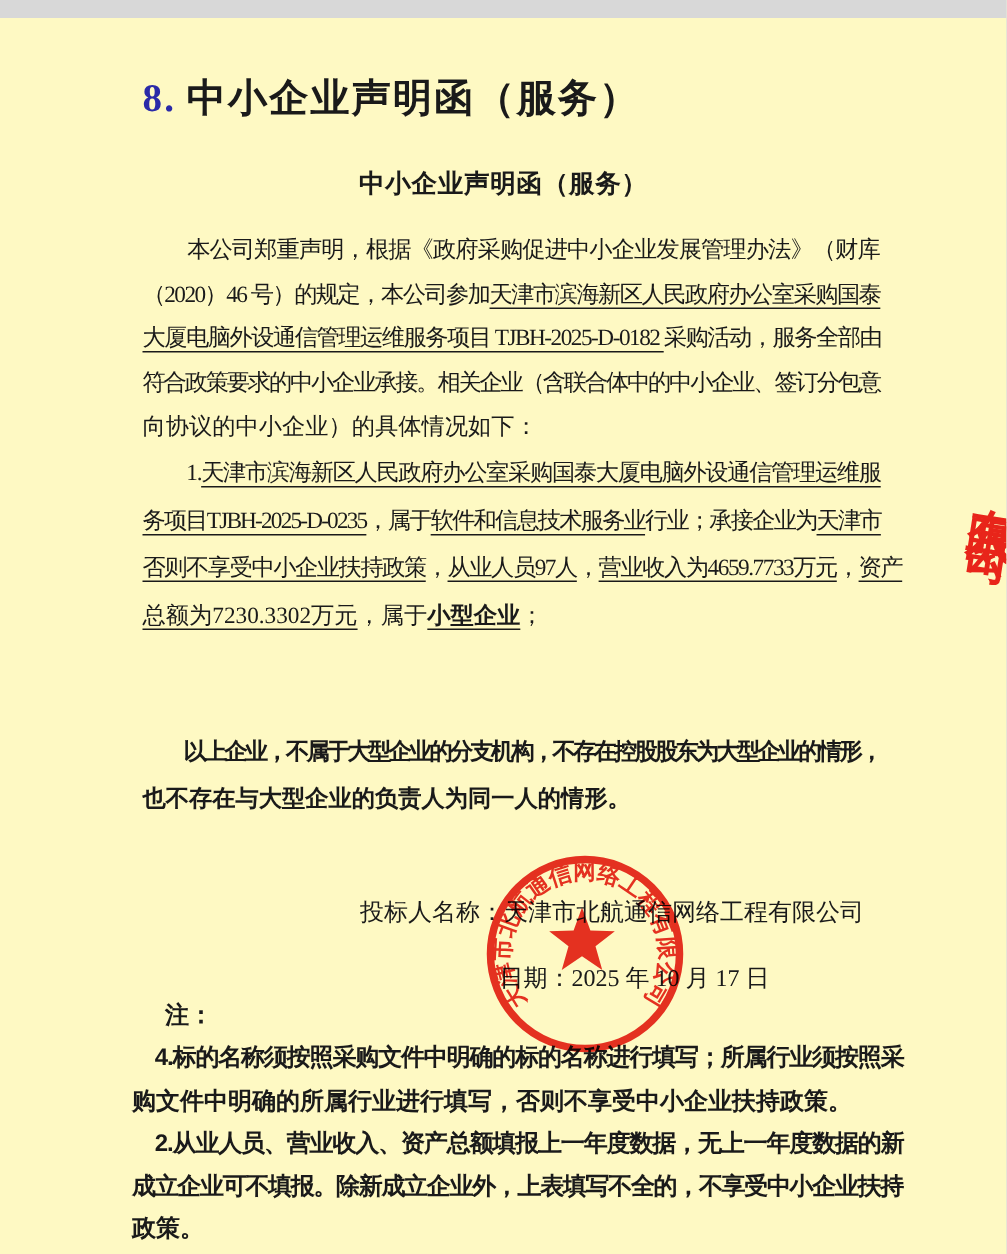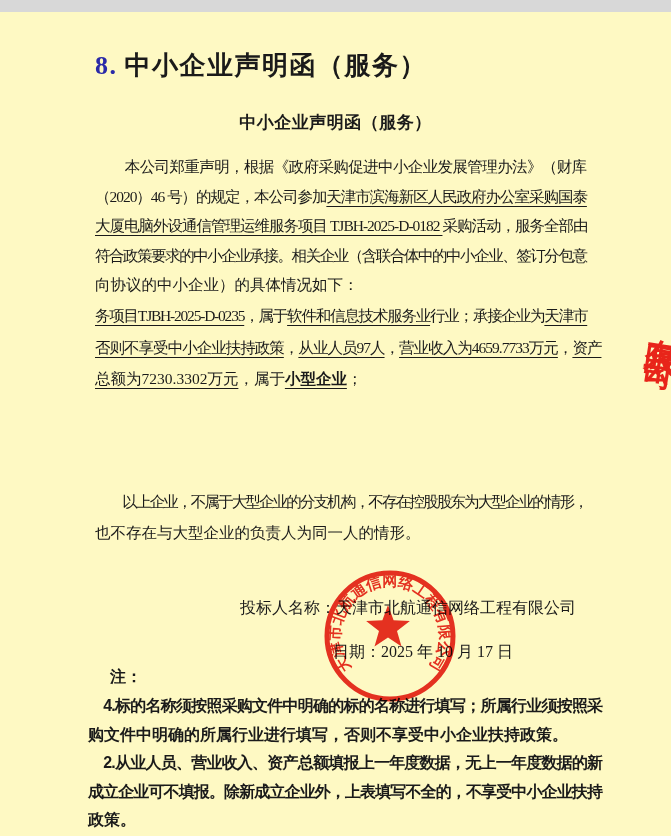--- a/index.html
+++ b/index.html
@@ -17,21 +17,21 @@
   .doc-title{
     position:absolute;left:0;top:99px;width:100%;text-align:center;
     font-family:"Liberation Sans","DejaVu Sans",sans-serif;
     font-size:17px;font-weight:bold;letter-spacing:0.5px;
   }
   
   .block{position:absolute;left:95px;width:492px;font-size:15.5px;}
   .tline{display:block;white-space:nowrap;height:var(--lh);line-height:var(--lh);}
   #p1{top:140px;--lh:29.5px;}
   #p2{top:288px;--lh:31.5px;}
-  #p3{top:474px;--lh:31px;}
+  #p3{top:474px;font-weight:bold;--lh:31px;}
   #p4{top:537px;--lh:31px;}
   .u{text-decoration:underline;text-underline-offset:4px;text-decoration-thickness:1px;}
   .b{font-weight:bold;text-align:right;}
   
   .sig-line{position:absolute;left:240px;top:586px;font-size:16px;white-space:nowrap;}
   .date-line{position:absolute;left:333px;top:630px;font-size:16px;white-space:nowrap;}
   
   .notes-head{
     position:absolute;left:110px;top:655px;
     font-family:"Liberation Sans","DejaVu Sans",sans-serif;
@@ -73,20 +73,21 @@
   <div class="doc-title">中小企业声明函（服务）</div>
 
   <div class="block" id="p1">
       <div class="tline" style="letter-spacing: -0.606061px;"><span>　　本公司郑重声明，根据《政府采购促进中小企业发展管理办法》（财库</span></div>
       <div class="tline" style="letter-spacing: -1.02632px;"><span>（2020）46 号）的规定，本公司参加</span><span class="u">天津市滨海新区人民政府办公室采购国泰</span></div>
       <div class="tline" style="letter-spacing: -1px;"><span class="u">大厦电脑外设通信管理运维服务项目 TJBH-2025-D-0182 </span><span>采购活动，服务全部由</span></div>
       <div class="tline" style="letter-spacing: -1.45714px;"><span>符合政策要求的中小企业承接。相关企业（含联合体中的中小企业、签订分包意</span></div>
       <div class="tline"><span>向协议的中小企业）的具体情况如下：</span></div>
     </div>
   <div class="block" id="p2">
+      <div class="tline" style="letter-spacing: -0.885714px;"><span>　　1.</span><span class="u">天津市滨海新区人民政府办公室采购国泰大厦电脑外设通信管理运维服</span></div>
       <div class="tline" style="letter-spacing: -1.2093px;"><span class="u">务项目TJBH-2025-D-0235</span><span>，属于</span><span class="u">软件和信息技术服务业</span><span>行业；承接企业为</span><span class="u">天津市</span></div>
       <div class="tline" style="letter-spacing: -0.975px;"><span class="u">否则不享受中小企业扶持政策</span><span>，</span><span class="u">从业人员97人</span><span>，</span><span class="u">营业收入为4659.7733万元</span><span>，</span><span class="u">资产</span></div>
       <div class="tline"><span class="u">总额为7230.3302万元</span><span>，属于</span><span class="u b">小型企业</span><span>；</span></div>
     </div>
   <div class="block" id="p3">
       <div class="tline" style="letter-spacing: -1.83333px;"><span>　　以上企业，不属于大型企业的分支机构，不存在控股股东为大型企业的情形，</span></div>
       <div class="tline"><span>也不存在与大型企业的负责人为同一人的情形。</span></div>
     </div>
 
   <div class="sig-line">投标人名称：天津市北航通信网络工程有限公司</div>

